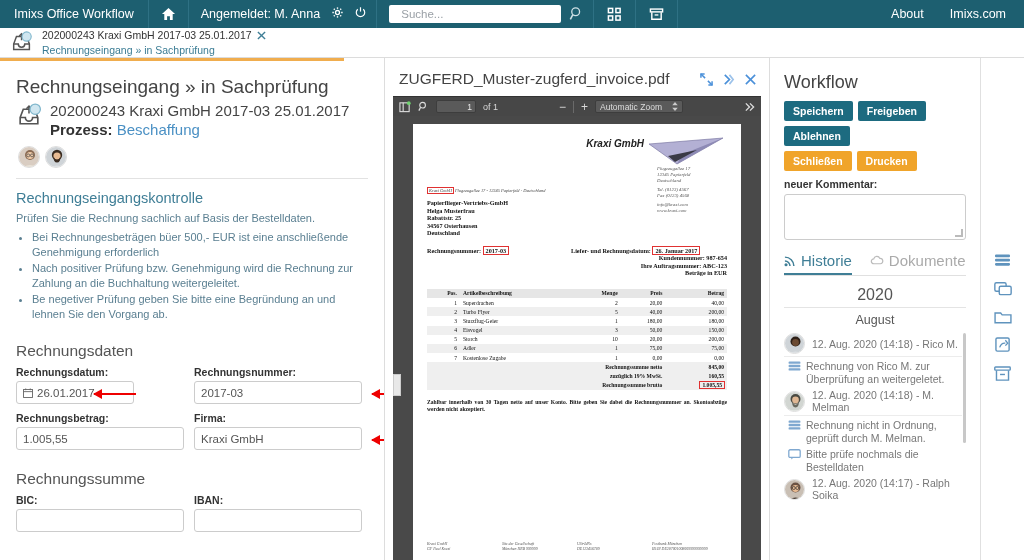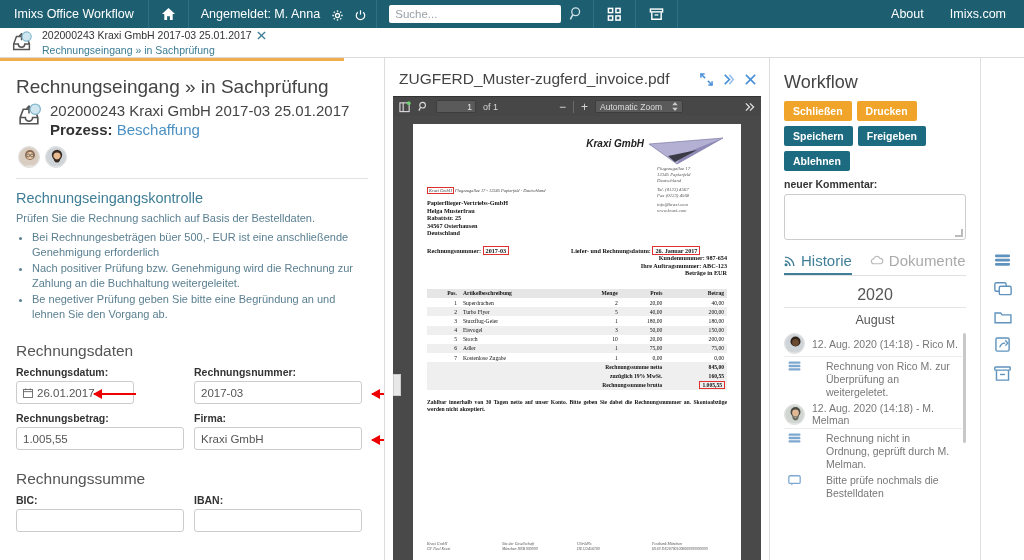--- a/index.html
+++ b/index.html
@@ -11,25 +11,25 @@
   }
 
   
   .topbar {
     height:28px; background:#1d5f70; display:flex; align-items:center;
     color:#fff; font-size:12.5px;
   }
   .tb-brand { padding:0 14px; white-space:nowrap; }
   .tb-div { width:1px; height:28px; background:#2e7184; }
   .tb-home { padding:0 12px; display:flex; align-items:center; }
-  .tb-user { padding:0 10px 0 12px; display:flex; align-items:flex-end; gap:12px; white-space:nowrap; }
+  .tb-user { padding:0 10px 0 12px; display:flex; align-items:flex-start; gap:12px; white-space:nowrap; }
   .tb-search { display:flex; align-items:center; padding:0 8px 0 12px; gap:8px; }
   .tb-search input {
     width:172px; height:18px; border:none; border-radius:2px;
-    padding:0 6px; font-size:11.5px; font-family:inherit; color:#555; background:#fff;
+    padding:0 12px; font-size:11.5px; font-family:inherit; color:#555; background:#fff;
   }
   .tb-search input::placeholder { color:#9aa0a6; }
   .tb-icbtn { padding:0 13px; display:flex; align-items:center; }
   .tb-right { margin-left:auto; display:flex; gap:26px; padding-right:18px; }
   .tb-right span { cursor:pointer; }
   svg { display:block; }
 
   
   .crumbbar {
     height:30px; background:#fff; border-bottom:1px solid #dcdcdc;
@@ -144,21 +144,21 @@
   .tab.active { color:#3f7e96; border-bottom:2px solid #3f7e96; }
   .hr2 { border:none; border-top:1px solid #e0e0e0; margin:0 0 6px; }
   .year { text-align:center; font-size:16px; color:#555; padding:4px 0 3px; border-bottom:1px solid #e4e4e4; }
   .month { text-align:center; font-size:12.5px; color:#555; padding:5px 0 6px; }
   .hist { position:relative; height:168px; overflow:hidden; padding-right:4px; }
   .hentry { margin-bottom:3px; }
   .hhead { display:flex; align-items:center; gap:7px; border-bottom:1px solid #ececec; padding-bottom:2px; }
   .hav { width:21px; height:21px; border-radius:50%; overflow:hidden; flex:none; border:1px solid #ddd; }
   .hts { font-size:10.5px; font-weight:bold; color:#333; }
   .hts span { font-weight:normal; color:#777;text-align:center; }
-  .hline { display:flex; gap:24px; padding:3px 8px 0 4px; font-size:10.5px; color:#777; line-height:13px; }
+  .hline { display:flex; gap:4px; padding:3px 8px 0 4px; font-size:10.5px; color:#777; line-height:13px; }
   .hic { width:14px; flex:none; margin-top:1px; }
   .scrollv { position:absolute; right:0; top:0; width:3px; height:110px; background:#c8c8c8; border-radius:2px; }
   .rail { width:44px; border-left:1px solid #e0e0e0; padding-top:196px; display:flex; flex-direction:column; align-items:center; gap:13px; }
   .rail div { cursor:pointer; }
 </style>
 </head>
 <body>
 
 <div class="topbar">
   <div class="tb-brand">Imixs Office Workflow</div>
@@ -605,27 +605,27 @@
         </div>
       </div>
     </div>
   </div>
 
   <div class="right">
     <div class="wf">
       <h2 class="wf-title">Workflow</h2>
 
       <div class="btnrow">
-        <div class="btn orange">Schließen</div>
-        <div class="btn orange">Drucken</div>
-      </div>
-      <div class="btnrow">
         <div class="btn teal">Speichern</div>
         <div class="btn teal">Freigeben</div>
         <div class="btn teal">Ablehnen</div>
+      </div>
+      <div class="btnrow">
+        <div class="btn orange">Schließen</div>
+        <div class="btn orange">Drucken</div>
       </div>
 
       <div class="klabel">neuer Kommentar:</div>
       <div class="kbox"></div>
 
       <div class="tabs">
         <div class="tab active">
           <span>
             <svg width="12" height="12" viewBox="0 0 13 13">
                 <circle cx="2.2" cy="10.6" r="1.7" fill="#3f7e96"></circle>

